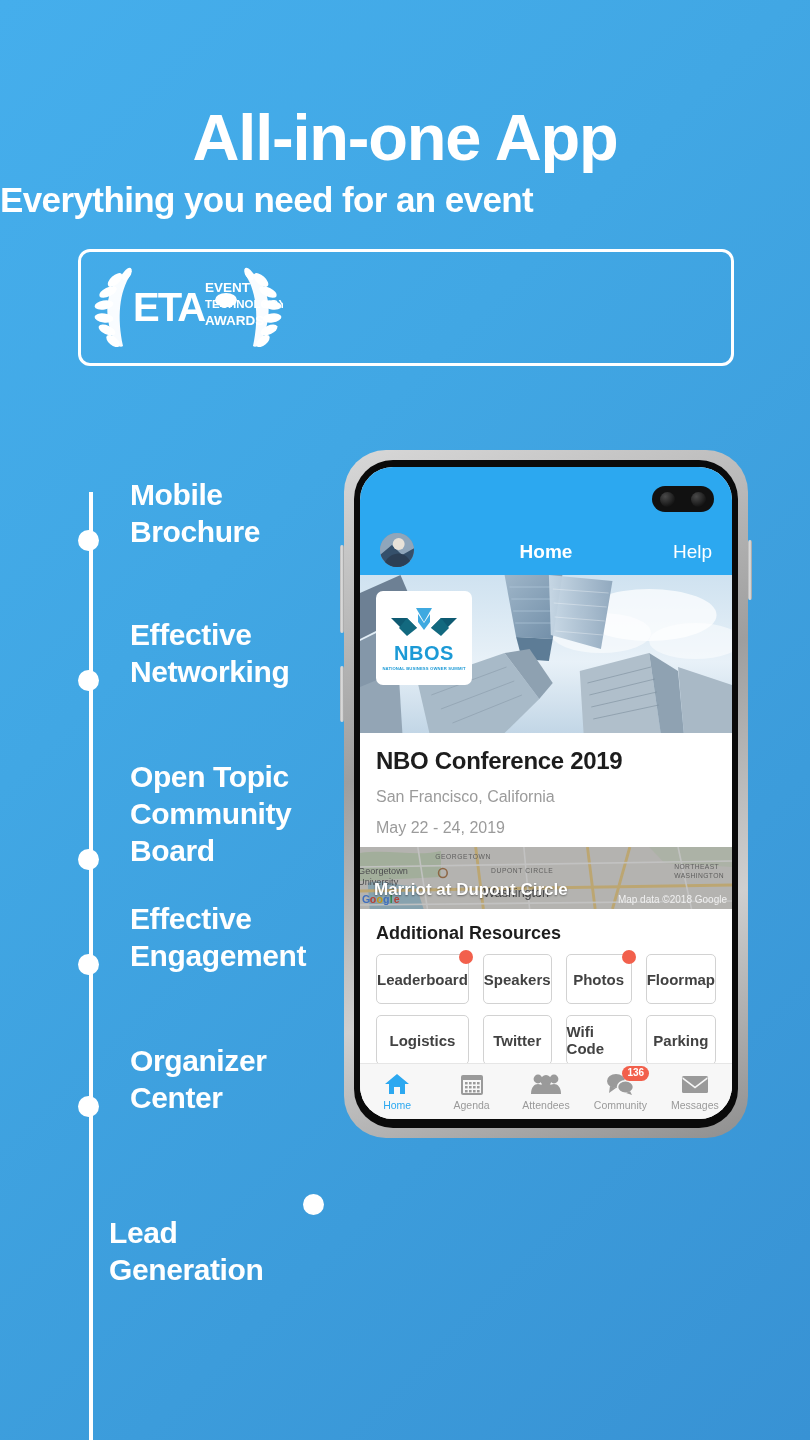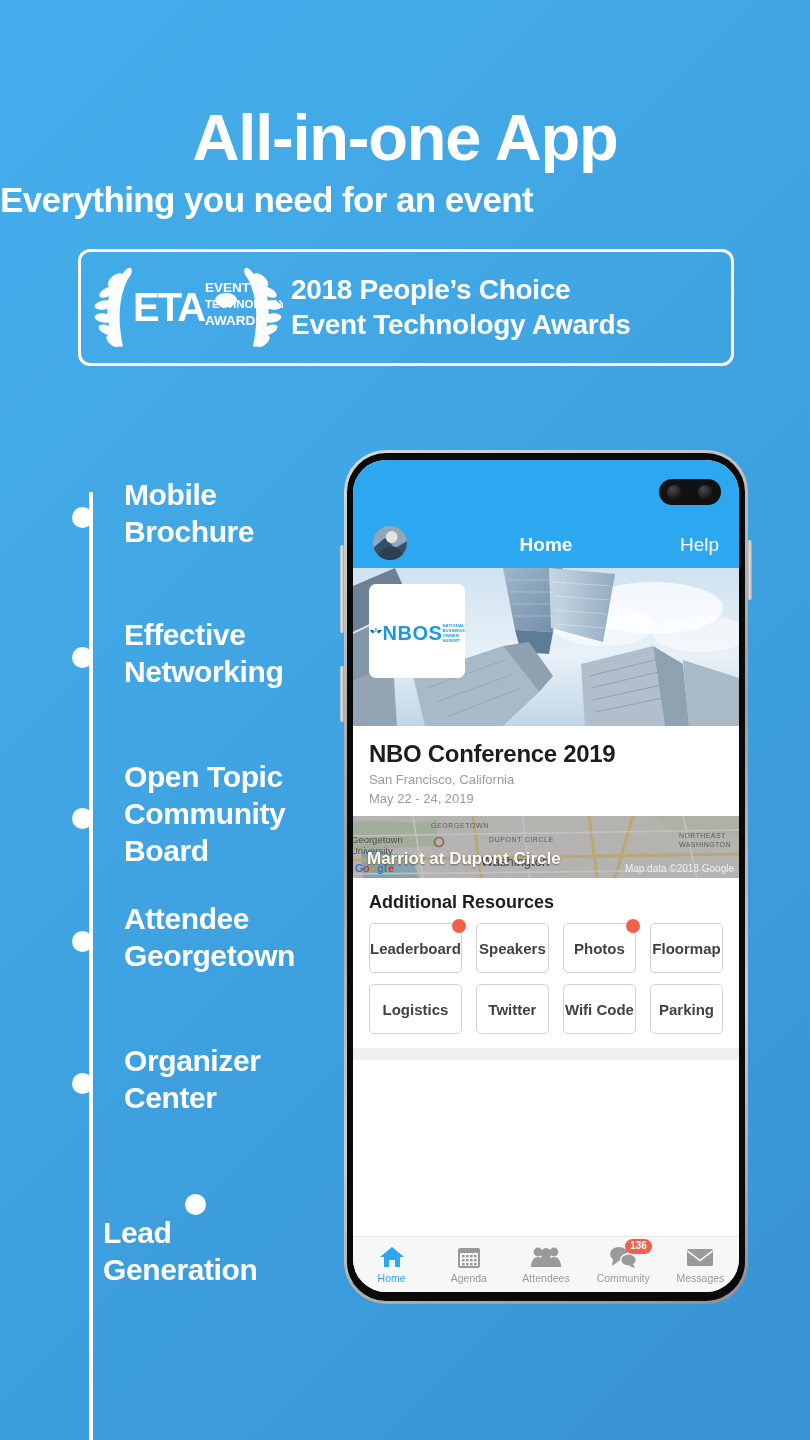--- a/index.html
+++ b/index.html
@@ -74,23 +74,23 @@
   .timeline-line {
     position: absolute;
     left: 89px;
     top: 492px;
     width: 4px;
     height: 948px;
     background: #ffffff;
   }
   .feature {
     position: absolute;
-    left: 72px;
+    left: 78px;
     display: flex;
-    align-items: center;
+    align-items: flex-end;
   }
   .feature .dot {
     width: 21px;
     height: 21px;
     border-radius: 50%;
     background: #ffffff;
     flex: 0 0 auto;
     margin-top: 8px;
   }
   .feature .flabel {
@@ -102,24 +102,24 @@
     margin-left: 31px;
     width: 215px;
   }
 
   
   #phone {
     position: absolute;
     left: 344px;
     top: 450px;
     width: 404px;
-    height: 854px;
+    height: 688px;
     border-radius: 42px;
     background: linear-gradient(160deg, #d8d8d8 0%, #9e9e9e 40%, #cfcfcf 70%, #8f8f8f 100%);
-    padding: 3px;
+    padding: 10px;
   }
   .phone-body {
     width: 100%;
     height: 100%;
     border-radius: 39px;
     background: #0a0a0a;
     padding: 7px 6px 9px 6px;
   }
   .screen {
     position: relative;
@@ -206,21 +206,21 @@
   .hero-svg { position: absolute; inset: 0; width: 100%; height: 100%; display:block; }
   .nbos-card {
     position: absolute;
     left: 16px;
     top: 16px;
     width: 96px;
     height: 94px;
     background: #ffffff;
     border-radius: 7px;
     display: flex;
-    flex-direction: row;
+    flex-direction: column;
     align-items: center;
     justify-content: center;
     z-index: 4;
   }
   .nbos-name {
     color: #1C9AD6;
     font-size: 20px;
     font-weight: bold;
     letter-spacing: 0.5px;
     line-height: 1;
@@ -236,23 +236,23 @@
 
   
   .event-info { padding: 14px 16px 10px 16px; background:#fff; }
   .event-title {
     font-size: 24px;
     font-weight: bold;
     color: #1d1d1d;
     letter-spacing: -0.3px;
   }
   .event-loc, .event-date {
-    font-size: 13px;
+    font-size: 16px;
     color: #9b9b9b;
-    margin-top: 4px;
+    margin-top: 13px;
   }
 
   
   .map-strip {
     position: relative;
     height: 62px;
     overflow: hidden;
     background: #c8c8c4;
   }
   .map-svg { position:absolute; inset:0; width:100%; height:100%; display:block; }
@@ -410,44 +410,40 @@
           <ellipse cx="133" cy="42" rx="11" ry="7"></ellipse>
           <rect x="127" y="44" width="12" height="5"></rect>
         </g>
 
         <text x="40" y="63" font-family="&quot;Liberation Sans&quot;, sans-serif" font-size="40" font-weight="bold" fill="#ffffff" letter-spacing="-2">ETA</text>
 
         <text x="112" y="34" font-family="&quot;Liberation Sans&quot;, sans-serif" font-size="13.5" font-weight="bold" fill="#ffffff">EVENT</text>
         <text x="112" y="50" font-family="&quot;Liberation Sans&quot;, sans-serif" font-size="11.5" font-weight="bold" fill="#ffffff">TECHNOLOGY</text>
         <text x="112" y="67" font-family="&quot;Liberation Sans&quot;, sans-serif" font-size="13.5" font-weight="bold" fill="#ffffff">AWARDS</text>
       </svg>
-    </div>
-    <div class="award-text">
-      <div>2018 People’s Choice</div>
-      <div>Event Technology Awards</div>
     </div>
   </div>
 
   <div class="timeline-line"></div>
 
   <div class="feature" style="top:477px;">
     <div class="dot"></div>
     <div class="flabel">Mobile Brochure</div>
   </div>
   <div class="feature" style="top:617px;">
     <div class="dot"></div>
     <div class="flabel">Effective Networking</div>
   </div>
   <div class="feature" style="top:759px;">
     <div class="dot"></div>
     <div class="flabel">Open Topic Community Board</div>
   </div>
   <div class="feature" style="top:901px;">
     <div class="dot"></div>
-    <div class="flabel">Attendee Georgetown</div>
+    <div class="flabel">Effective Engagement</div>
   </div>
   <div class="feature" style="top:1043px;">
     <div class="dot"></div>
     <div class="flabel">Organizer Center</div>
   </div>
   <div class="feature" style="top:1186px;flex-direction:column;">
     <div class="dot"></div>
     <div class="flabel">Lead Generation</div>
   </div>
 

